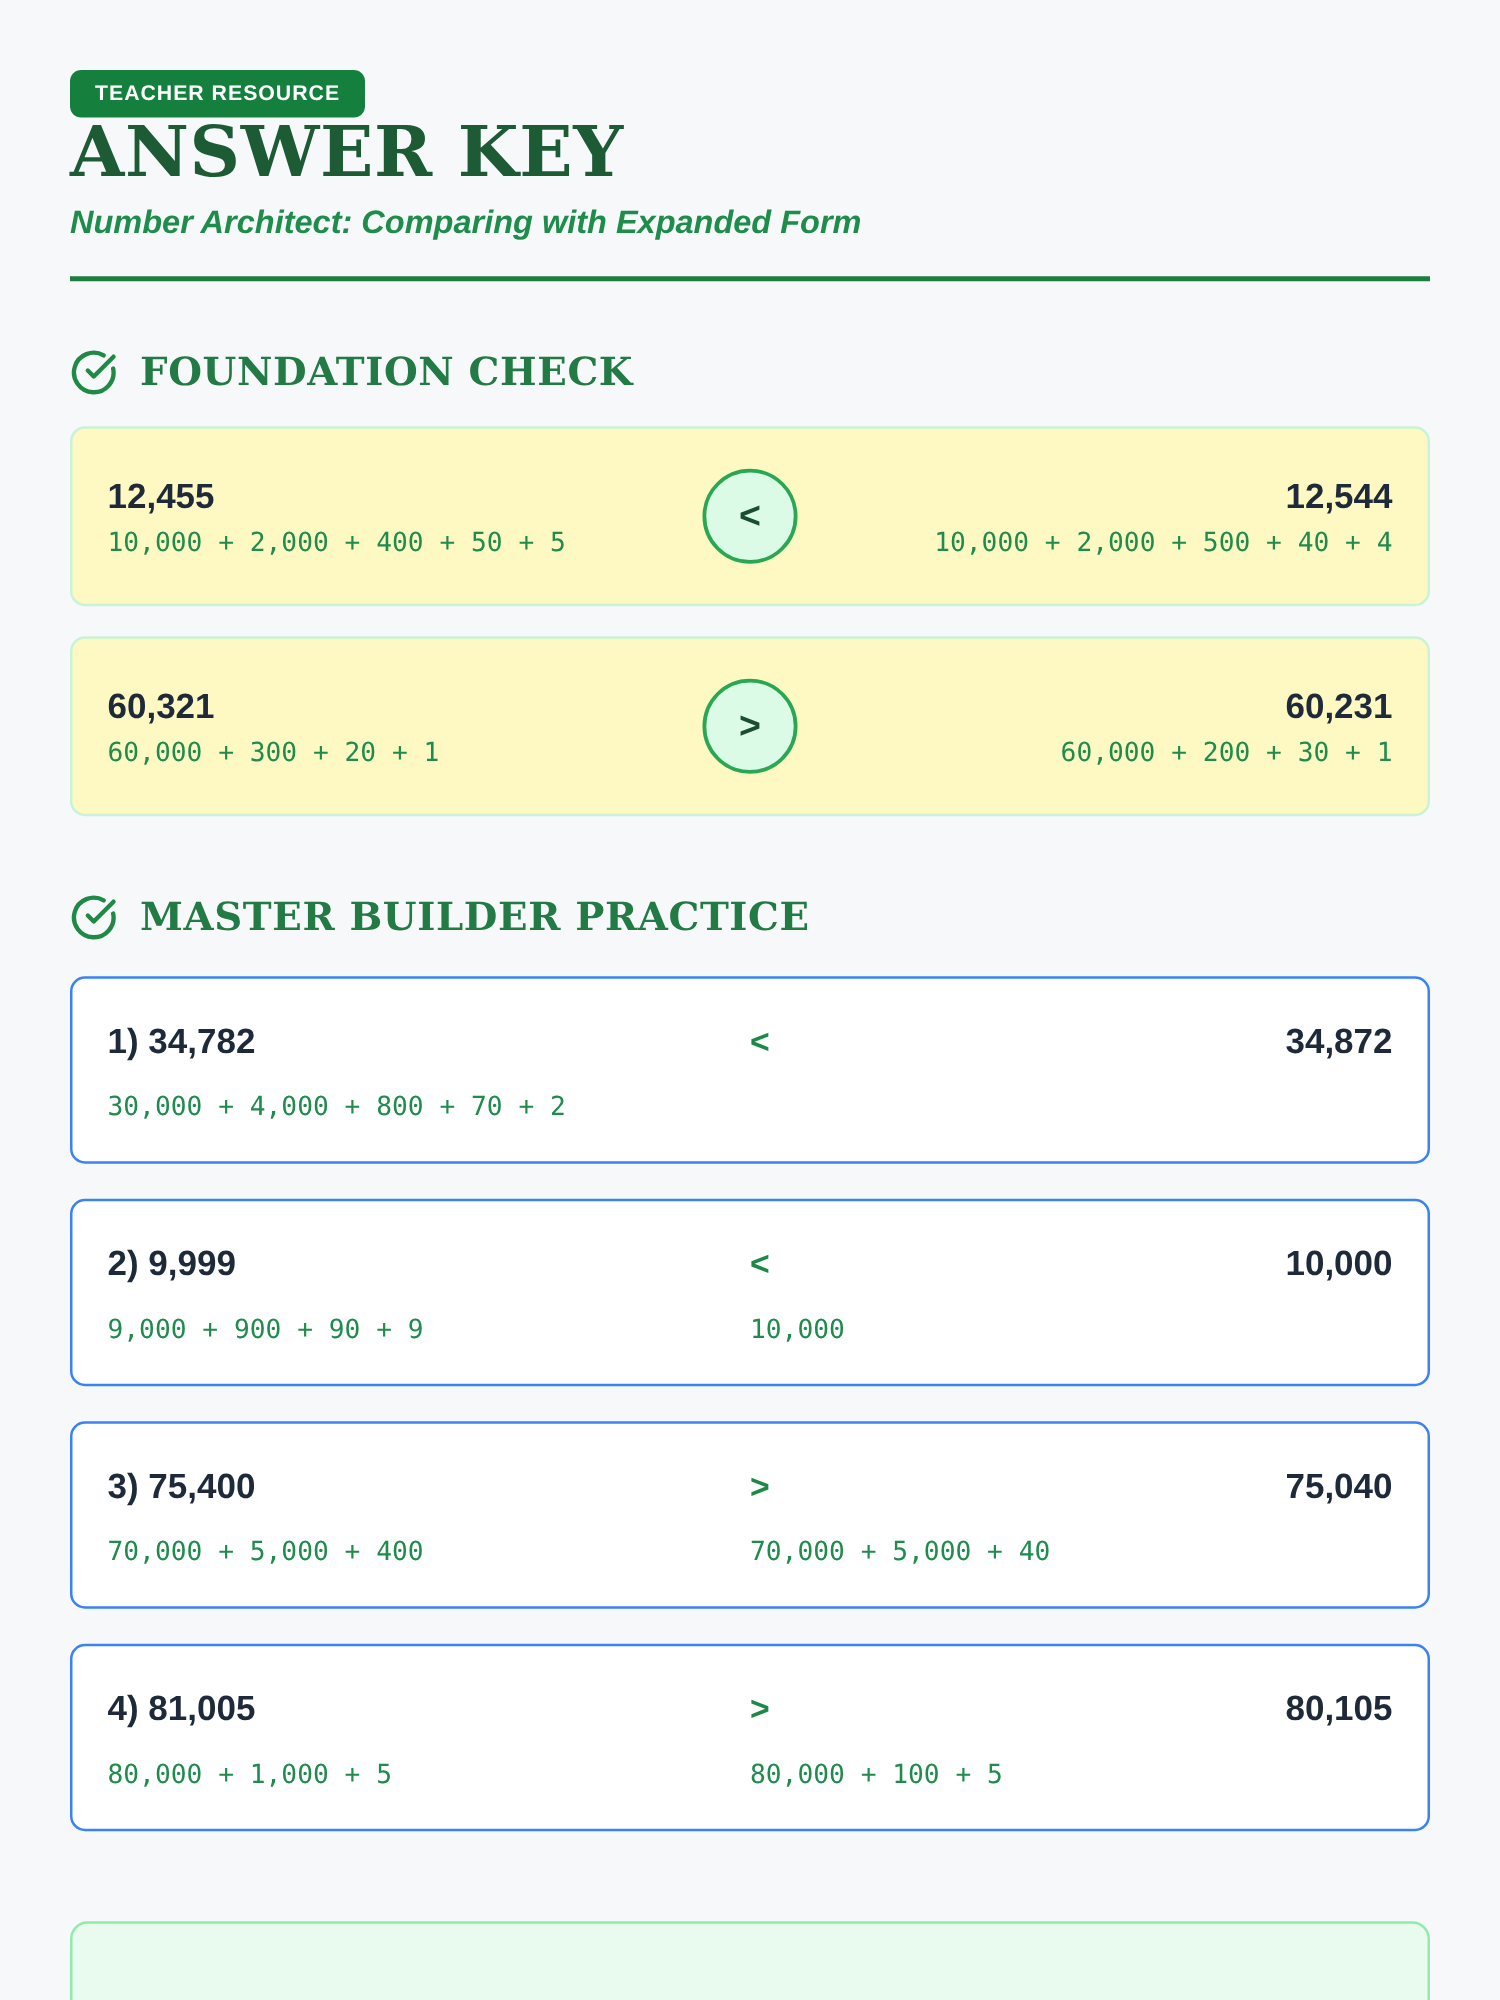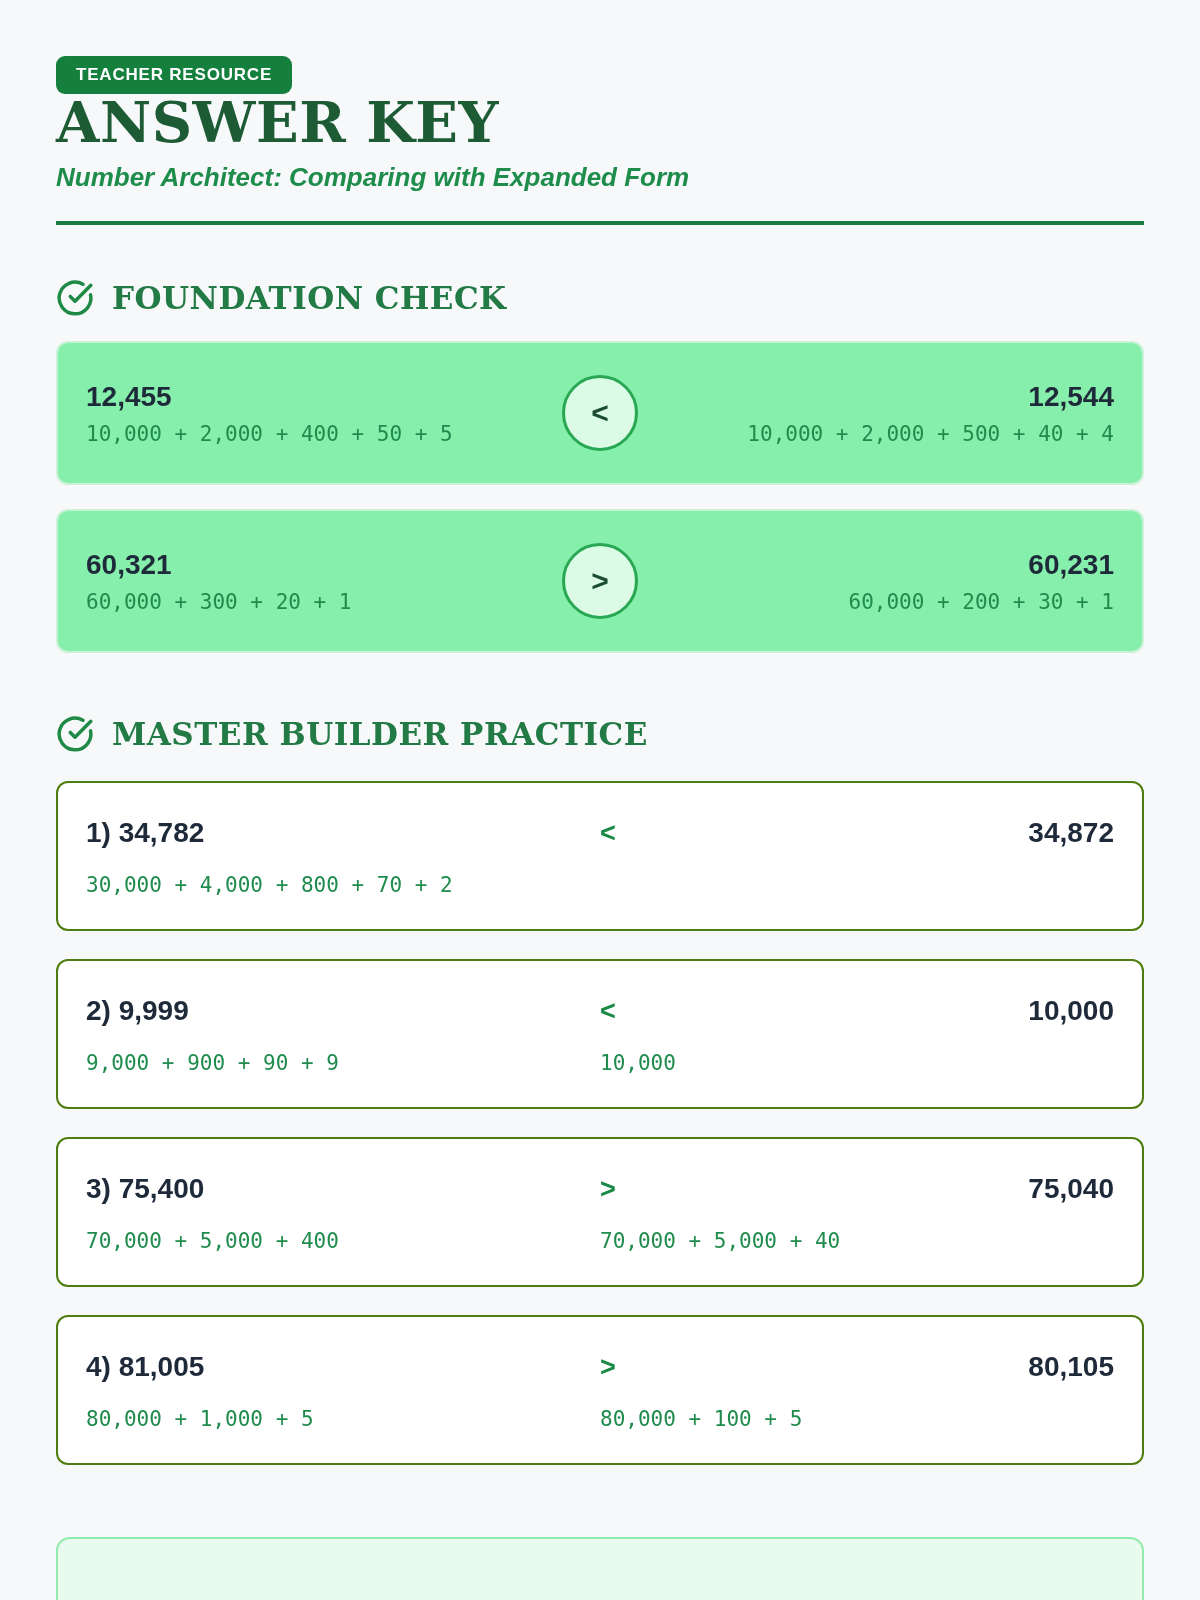--- a/index.html
+++ b/index.html
@@ -64,21 +64,21 @@
   .section-title {
     font-family: "DejaVu Serif", "Liberation Serif", serif;
     font-weight: 700;
     font-size: 31px;
     color: #227a45;
     letter-spacing: 0.5px;
   }
 
   
   .compare-card {
-    background: #86efac;
+    background: #fef9c3;
     border: 2px solid #c8f3d6;
     border-radius: 12px;
     padding: 32px 28px;
     display: flex;
     align-items: center;
     margin-top: 24px;
   }
   .side { flex: 1 1 0; }
   .side.right { text-align: right; }
   .num {
@@ -103,21 +103,21 @@
     justify-content: center;
     font-size: 30px;
     font-weight: bold;
     color: #1b4d33;
     margin: 0 22px;
   }
 
   
   .practice-card {
     background: #ffffff;
-    border: 2px solid #4d7c0f;
+    border: 2px solid #3b82f6;
     border-radius: 12px;
     padding: 34px 28px 32px 28px;
     margin-top: 28px;
   }
   .p-row {
     display: grid;
     grid-template-columns: 1fr 1fr;
     align-items: center;
   }
   .p-row.bottom { margin-top: 24px; }

